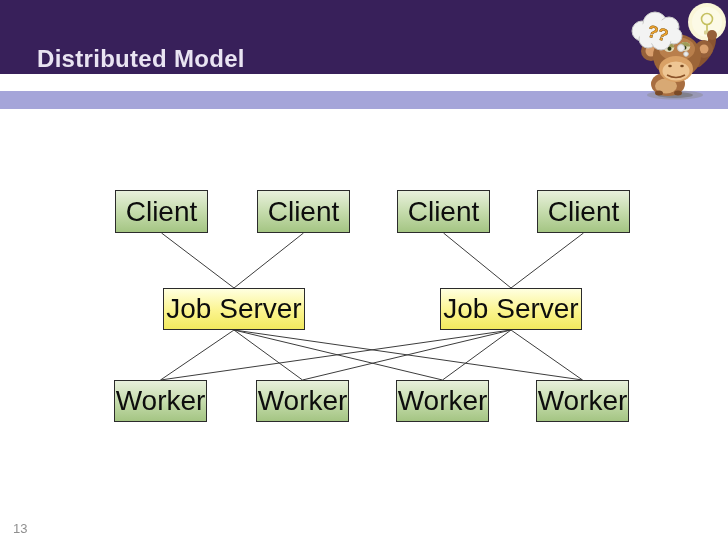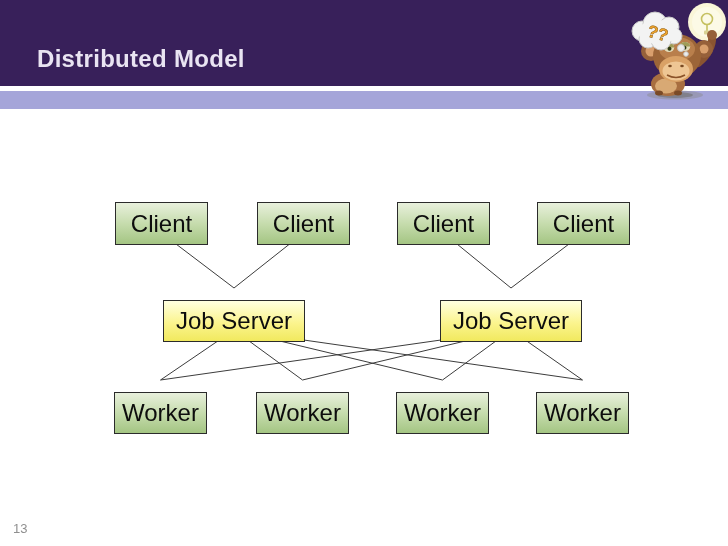--- a/index.html
+++ b/index.html
@@ -3,39 +3,39 @@
 <meta charset="utf-8">
 <style>
   html,body{margin:0;padding:0;}
   body{
     width:728px;height:546px;position:relative;overflow:hidden;
     background:#ffffff;
     font-family:"Liberation Sans",sans-serif;
   }
   
   .title-bar{
-    position:absolute;left:0;top:0;width:728px;height:86px;
+    position:absolute;left:0;top:0;width:728px;height:74px;
     background:#38205a;
   }
   .title-text{
     position:absolute;left:37px;top:45px;
     font-size:24px;font-weight:bold;color:#e9e4f2;
     letter-spacing:0.3px;white-space:nowrap;
   }
   .accent-strip{
     position:absolute;left:0;top:91px;width:728px;height:18px;
     background:#a5a5d9;
   }
   
   .mascot{position:absolute;left:615px;top:0;width:113px;height:104px;}
   
   .node{
     position:absolute;display:flex;align-items:center;justify-content:center;
     border:1.5px solid #2b2b2b;box-sizing:border-box;
-    font-size:24px;color:#0d0d0d;white-space:nowrap;margin-top:12px;
+    font-size:28px;color:#0d0d0d;white-space:nowrap;
   }
   .node.green{background:linear-gradient(180deg,#e8f0dc 0%,#c6dcad 50%,#a4c583 100%);}
   .node.yellow{background:linear-gradient(180deg,#ffffe0 0%,#fbf48e 55%,#f1e95e 100%);}
   .edges{position:absolute;left:0;top:0;width:728px;height:546px;pointer-events:none;}
   .edges line{stroke:#3c3c3c;stroke-width:1;}
   
   .page-number{
     position:absolute;left:13px;top:521px;
     font-size:13px;color:#8f8f8f;
   }

